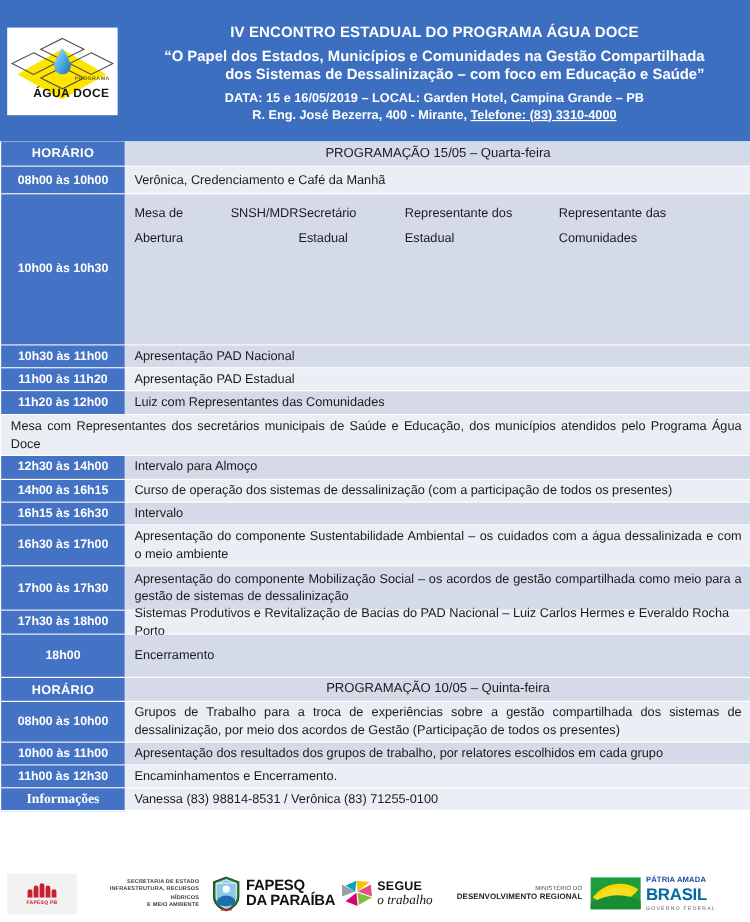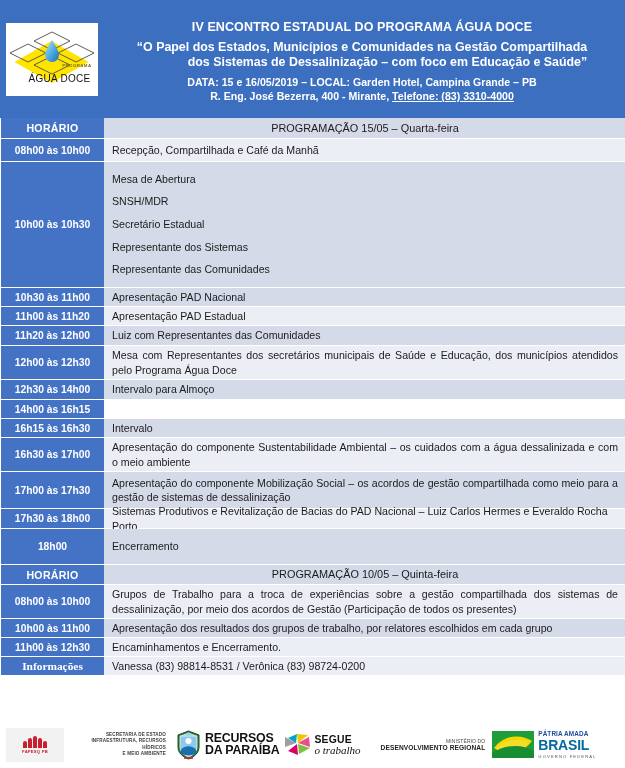--- a/index.html
+++ b/index.html
@@ -40,21 +40,21 @@
     transform:translateX(-50%);
     width:15px;height:22px;
   }
   .logo-prog{
     position:absolute;right:6px;top:40px;
     font-size:4.4px;letter-spacing:.4px;color:#7a6a10;font-weight:bold;
     font-family:"Liberation Sans",sans-serif;
   }
   .logo-name{
     position:absolute;left:0;right:0;top:50px;text-align:center;
-    font-size:10px;font-weight:normal;color:#111;letter-spacing:.3px;
+    font-size:10px;font-weight:bold;color:#111;letter-spacing:.3px;
     font-family:"Liberation Sans",sans-serif;
     padding-left:16px;
   }
 
   .header-text{
     flex:1 1 auto;display:flex;flex-direction:column;
     align-items:center;justify-content:center;
     color:#ffffff;text-align:right;padding:4px 6px 0 2px;box-sizing:border-box;
   }
   .h-title{
@@ -97,21 +97,21 @@
   .shade-a .c-desc{background:#EBEEF5;}
   .shade-b .c-desc{background:#D4DAE8;}
   .just .c-desc{text-align:justify;}
   .ctr .c-desc{justify-content:center;align-items:center;text-align:center;font-size:10.9px;}
 
   .row.hdr .c-time{font-size:10.6px;letter-spacing:.3px;}
   .row.hdr .c-desc{background:#D4DAE8;}
 
   .row.open .c-desc{
     background:#D4DAE8;
-    display:flex;flex-direction:column;justify-content:space-around;
+    display:flex;flex-direction:row;justify-content:space-around;
     padding:6px 8px 6px 8px;
   }
   .row.open .c-desc span{display:block;line-height:21px;}
 
   .row.info .c-time{
     font-family:"Liberation Serif",serif;font-size:11.4px;font-weight:bold;
   }
   .row.info .c-desc{background:#EBEEF5;}
 
   
@@ -204,61 +204,61 @@
 
   <div class="tbl">
 
     <div class="row hdr ctr" style="height:21px">
       <div class="c-time">HORÁRIO</div>
       <div class="c-desc">PROGRAMAÇÃO 15/05 – Quarta-feira</div>
     </div>
 
     <div class="row shade-a" style="height:23px">
       <div class="c-time">08h00 às 10h00</div>
-      <div class="c-desc">Recepção, Compartilhada e Café da Manhã</div>
+      <div class="c-desc">Verônica, Credenciamento e Café da Manhã</div>
     </div>
 
     <div class="row open" style="height:126px">
       <div class="c-time">10h00 às 10h30</div>
       <div class="c-desc">
         <span>Mesa de Abertura</span>
         <span>SNSH/MDR</span>
         <span>Secretário Estadual</span>
-        <span>Representante dos Sistemas</span>
+        <span>Representante dos Estadual</span>
         <span>Representante das Comunidades</span>
       </div>
     </div>
 
     <div class="row shade-b" style="height:19px">
       <div class="c-time">10h30 às 11h00</div>
       <div class="c-desc">Apresentação PAD Nacional</div>
     </div>
 
     <div class="row shade-a" style="height:19px">
       <div class="c-time">11h00 às 11h20</div>
       <div class="c-desc">Apresentação PAD Estadual</div>
     </div>
 
     <div class="row shade-b" style="height:20px">
       <div class="c-time">11h20 às 12h00</div>
       <div class="c-desc">Luiz com Representantes das Comunidades</div>
     </div>
 
     <div class="row shade-a just" style="height:34px">
-      <div class="c-time">12h00 às 12h30</div>
       <div class="c-desc">Mesa com Representantes dos secretários municipais de Saúde e Educação, dos municípios atendidos pelo Programa Água Doce</div>
     </div>
 
     <div class="row shade-b" style="height:20px">
       <div class="c-time">12h30 às 14h00</div>
       <div class="c-desc">Intervalo para Almoço</div>
     </div>
 
     <div class="row shade-a" style="height:19px">
       <div class="c-time">14h00 às 16h15</div>
+      <div class="c-desc">Curso de operação dos sistemas de dessalinização (com a participação de todos os presentes)</div>
     </div>
 
     <div class="row shade-b" style="height:19px">
       <div class="c-time">16h15 às 16h30</div>
       <div class="c-desc">Intervalo</div>
     </div>
 
     <div class="row shade-a just" style="height:34px">
       <div class="c-time">16h30 às 17h00</div>
       <div class="c-desc">Apresentação do componente Sustentabilidade Ambiental – os cuidados com a água dessalinizada e com o meio ambiente</div>
@@ -294,21 +294,21 @@
       <div class="c-desc">Apresentação dos resultados dos grupos de trabalho, por relatores escolhidos em cada grupo</div>
     </div>
 
     <div class="row shade-a" style="height:19px">
       <div class="c-time">11h00 às 12h30</div>
       <div class="c-desc">Encaminhamentos e Encerramento.</div>
     </div>
 
     <div class="row info" style="height:19px">
       <div class="c-time">Informações</div>
-      <div class="c-desc">Vanessa (83) 98814-8531 / Verônica (83) 98724-0200</div>
+      <div class="c-desc">Vanessa (83) 98814-8531 / Verônica (83) 71255-0100</div>
     </div>
   </div>
 
   <div class="footer">
 
     <div class="f-item">
       <div class="fapesq">
         <div class="figs">
           <div class="fig" style="height:7px"></div>
           <div class="fig" style="height:10px"></div>
@@ -329,21 +329,21 @@
     <svg class="brasao" viewBox="0 0 27 30">
       <path d="M13.5 1 L24 5 L24 17 C24 23 19 27 13.5 29 C8 27 3 23 3 17 L3 5 Z" fill="#2f7a3d" stroke="#1c4d26" stroke-width="1"></path>
       <path d="M13.5 3 L22 6.4 L22 16.8 C22 21.8 18 25.2 13.5 27 C9 25.2 5 21.8 5 16.8 L5 6.4 Z" fill="#8fc9e8" stroke="#fff" stroke-width="0.7"></path>
       <path d="M6 20 C9 15 18 15 21 20 L21 23 C18 26 9 26 6 23 Z" fill="#1b6fae"></path>
       <circle cx="13.5" cy="11" r="3" fill="#fff"></circle>
       <path d="M5 6 L22 6" stroke="#fff" stroke-width="0.6"></path>
       <path d="M9 28 L18 28" stroke="#c23" stroke-width="1.6"></path>
     </svg>
 
     <div class="gov-pb">
-      <div>RECURSOS</div>
+      <div>FAPESQ</div>
       <div>DA PARAÍBA</div>
     </div>
 
     <svg class="segue-mark" viewBox="0 0 25 22">
       <polygon points="0,3 11,9 0,13" fill="#9aa0a6"></polygon>
       <polygon points="12,0 23,1 13,9" fill="#f5c400"></polygon>
       <polygon points="13,9 24,3 25,13" fill="#e84e8a"></polygon>
       <polygon points="13,10 25,14 14,20" fill="#7fbf3f"></polygon>
       <polygon points="12,10 13,21 3,17" fill="#d9006c"></polygon>
       <polygon points="11,9 12,0 3,4" fill="#00a3c4"></polygon>

